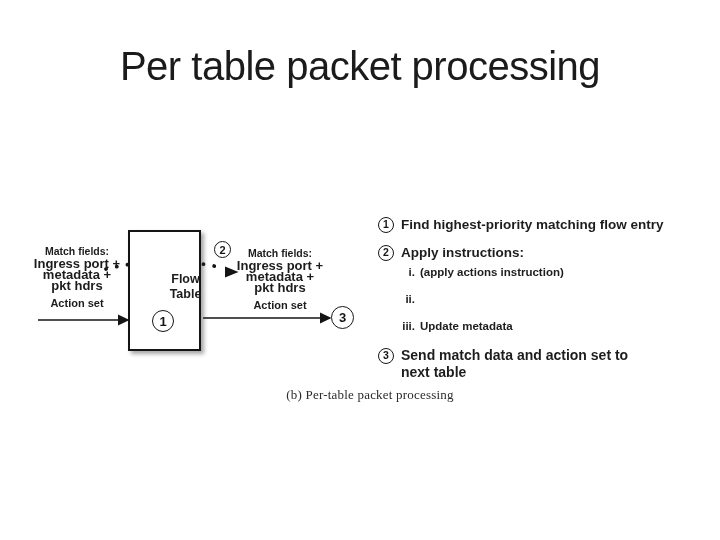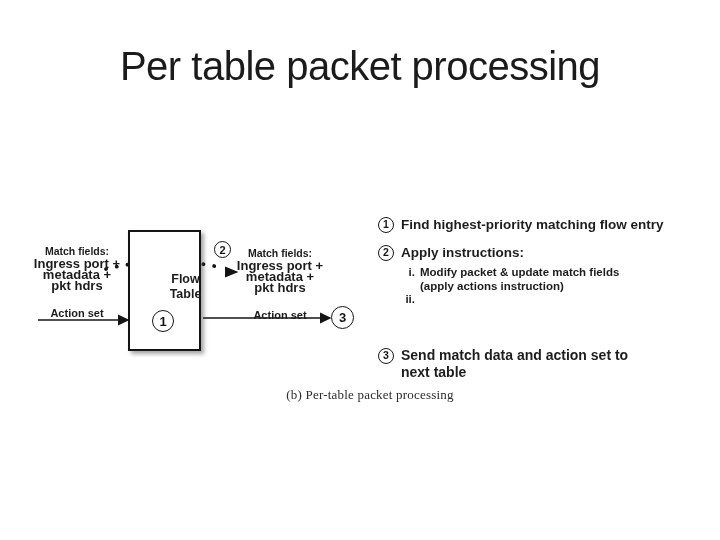--- a/index.html
+++ b/index.html
@@ -69,21 +69,21 @@
   .io-labels {
     position: absolute;
     width: 96px;
     text-align: center;
     font-weight: 700;
   }
   .io-left  { left: 29px;  top: 245px; }
   .io-right { left: 232px; top: 247px; }
   .io-title  { font-size: 10.5px; line-height: 13px; }
   .io-sub    { font-size: 13px;  line-height: 11px; }
-  .io-action { font-size: 11px;   line-height: 13px; margin-top: 16px; }
+  .io-action { font-size: 11px;   line-height: 13px; margin-top: 6px; }
   
   .step {
     position: absolute;
     left: 378px;
     display: flex;
     gap: 7px;
     align-items: flex-start;
     font-size: 13.5px;
     font-weight: 700;
     line-height: 17px;
@@ -171,29 +171,34 @@
   </div>
 
   <div class="step" id="step-2">
     <span class="circ">2</span>
     <span>Apply instructions:</span>
   </div>
 
   <div class="substep" id="substep-i">
     <span class="marker">i.</span>
     <span class="sub-lines">
-      <span>Modify packet &amp; update match fields</span>
       <span>(apply actions instruction)</span>
     </span>
   </div>
 
   <div class="substep" id="substep-ii">
     <span class="marker">ii.</span>
   </div>
 
+  <div class="substep" id="substep-iii">
+    <span class="marker">iii.</span>
+    <span class="sub-lines">
+      <span>Update metadata</span>
+    </span>
+  </div>
 
   <div class="step" id="step-3">
     <span class="circ">3</span>
     <span class="step-text-lines">
       <span>Send match data and action set to</span>
       <span>next table</span>
     </span>
   </div>
 
   <div class="fig-caption">(b) Per-table packet processing</div>

